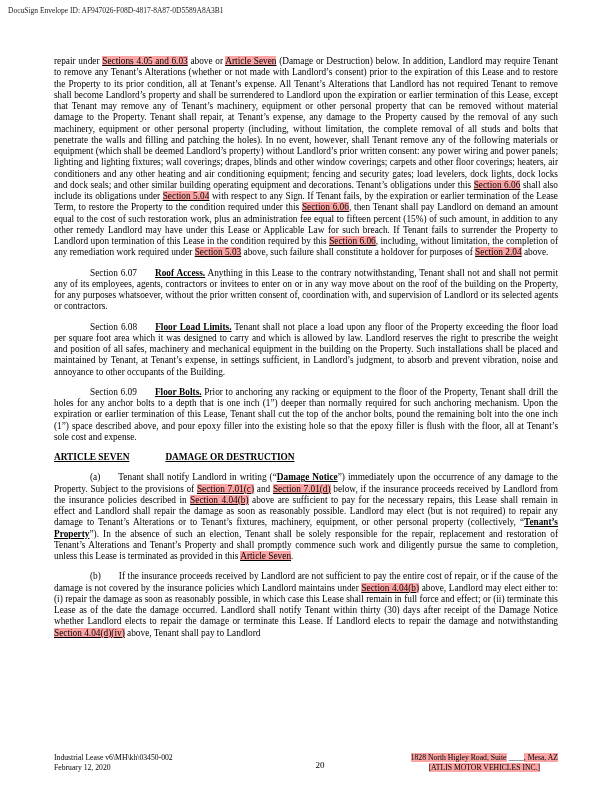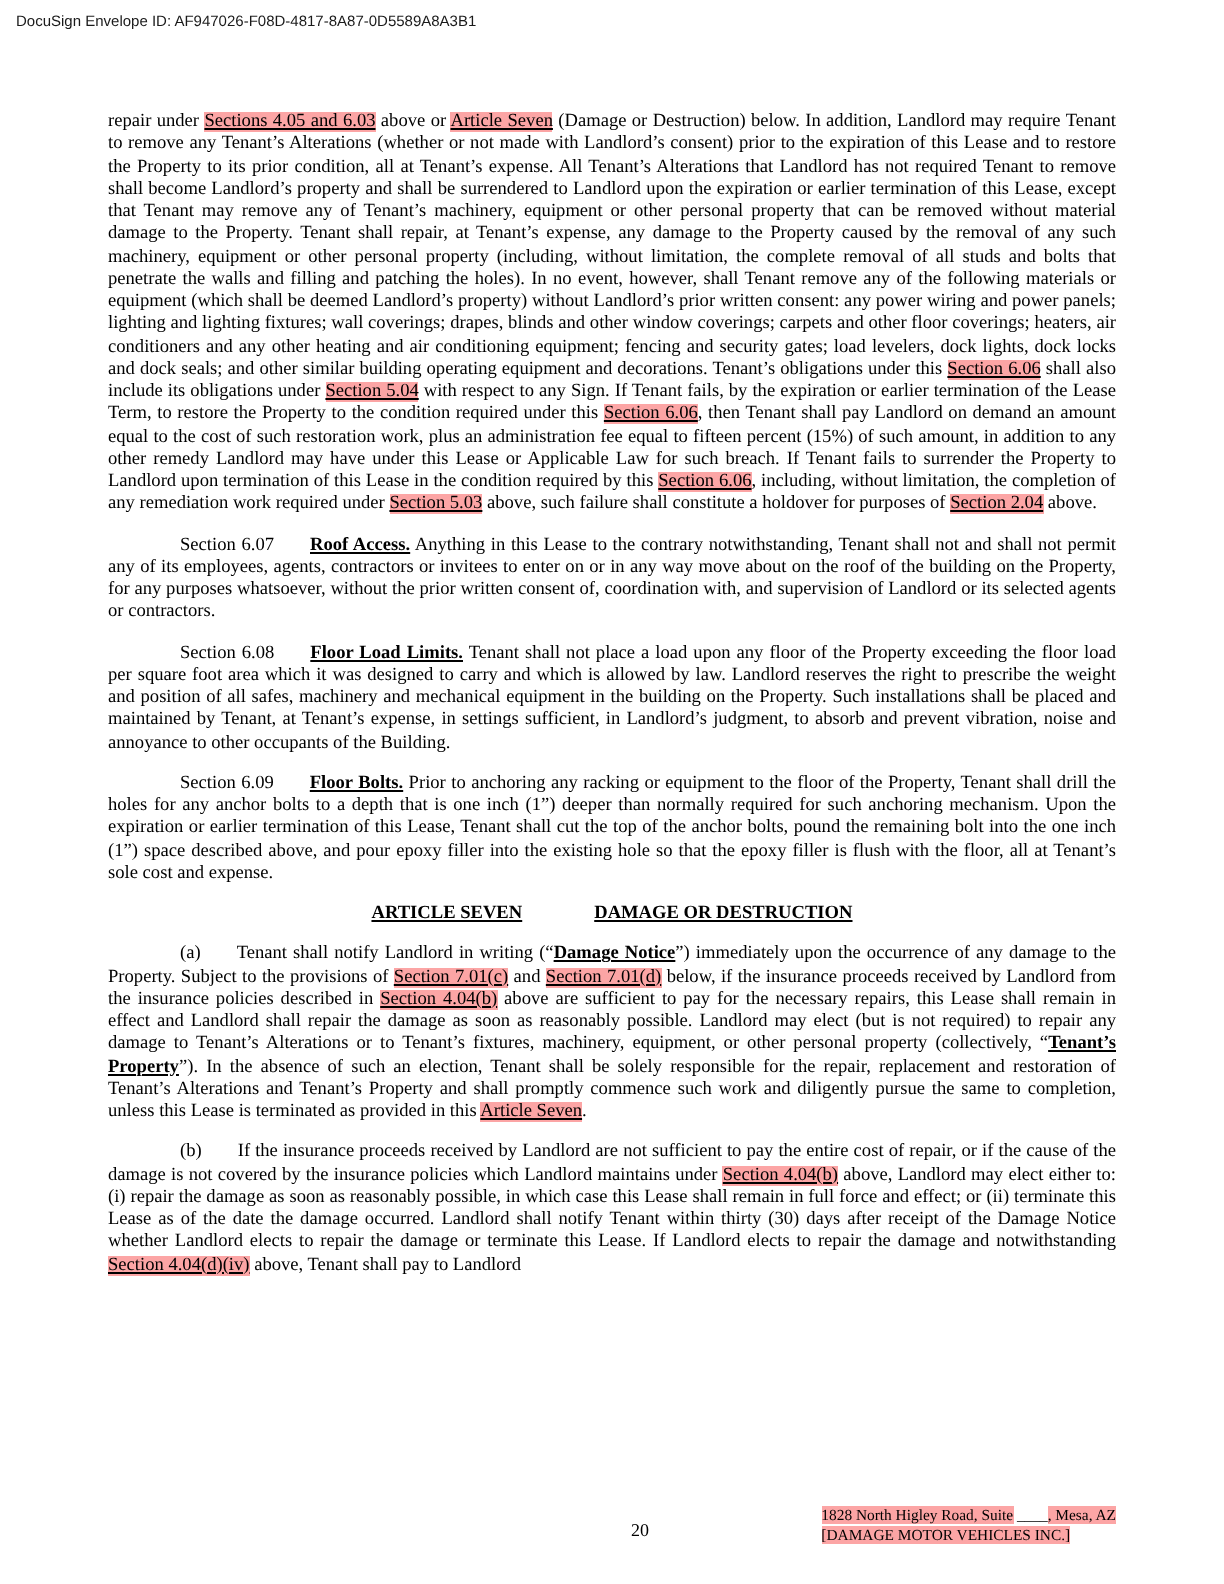--- a/index.html
+++ b/index.html
@@ -3,41 +3,41 @@
 <meta charset="utf-8">
 <style>
   html,body { margin:0; padding:0; background:#ffffff; }
   .page {
     width:612px; height:792px; position:relative; background:#ffffff;
     outline:1px solid #b9b9b9; margin:0 auto; overflow:hidden;
     font-family:"Liberation Serif", serif; color:#000;
   }
   .docusign {
     position:absolute; top:6px; left:8px;
-    font-family:Liberation Sans, sans-serif; font-size:7.5px; color:#1a1a1a;
+    font-family:Liberation Serif, serif; font-size:7.5px; color:#1a1a1a;
   }
   .doc-body {
     position:absolute; top:56px; left:54px; width:504px;
     font-size:9.3px; line-height:11.25px;
   }
   .para { text-align:justify; margin:0 0 9px 0; }
   .para.indent { text-indent:36px; }
-  .para.heading { text-align:center; }
+  .para.heading { text-align:left; }
   .tab { display:inline-block; width:18px; }
   .tab.w2 { width:36px; }
   .b { font-weight:bold;text-decoration:underline; }
   .u { text-decoration:underline; }
   .hl { background:#fca5a5; }
   .footer-left {
     position:absolute; left:54px; bottom:20px;
     font-size:7.7px; line-height:9.5px;
   }
   .footer-right {
     position:absolute; right:54px; bottom:20px;
-    font-size:7.7px; line-height:9.5px; text-align:left;
+    font-size:7.7px; line-height:9.5px; text-align:center;
   }
   .page-number {
     position:absolute; bottom:22px; left:0; right:0;
     text-align:center; font-size:9px;margin-left:28px;
   }
 </style>
 </head>
 <body>
 
 <div class="page">
@@ -46,20 +46,24 @@
   <div class="doc-body">
       <div class="para"><span>repair under </span><span class="u hl">Sections 4.05 and 6.03</span><span> above or </span><span class="u hl">Article Seven</span><span> (Damage or Destruction) below.  In addition, Landlord may require Tenant to remove any Tenant’s Alterations (whether or not made with Landlord’s consent) prior to the expiration of this Lease and to restore the Property to its prior condition, all at Tenant’s expense.  All Tenant’s Alterations that Landlord has not required Tenant to remove shall become Landlord’s property and shall be surrendered to Landlord upon the expiration or earlier termination of this Lease, except that Tenant may remove any of Tenant’s machinery, equipment or other personal property that can be removed without material damage to the Property.  Tenant shall repair, at Tenant’s expense, any damage to the Property caused by the removal of any such machinery, equipment or other personal property (including, without limitation, the complete removal of all studs and bolts that penetrate the walls and filling and patching the holes).  In no event, however, shall Tenant remove any of the following materials or equipment (which shall be deemed Landlord’s property) without Landlord’s prior written consent: any power wiring and power panels; lighting and lighting fixtures; wall coverings; drapes, blinds and other window coverings; carpets and other floor coverings; heaters, air conditioners and any other heating and air conditioning equipment; fencing and security gates; load levelers, dock lights, dock locks and dock seals; and other similar building operating equipment and decorations.  Tenant’s obligations under this </span><span class="u hl">Section 6.06</span><span> shall also include its obligations under </span><span class="u hl">Section 5.04</span><span> with respect to any Sign.  If Tenant fails, by the expiration or earlier termination of the Lease Term, to restore the Property to the condition required under this </span><span class="u hl">Section 6.06</span><span>, then Tenant shall pay Landlord on demand an amount equal to the cost of such restoration work, plus an administration fee equal to fifteen percent (15%) of such amount, in addition to any other remedy Landlord may have under this Lease or Applicable Law for such breach. If Tenant fails to surrender the Property to Landlord upon termination of this Lease in the condition required by this </span><span class="u hl">Section 6.06</span><span>, including, without limitation, the completion of any remediation work required under </span><span class="u hl">Section 5.03</span><span> above, such failure shall constitute a holdover for purposes of </span><span class="u hl">Section 2.04</span><span> above.</span></div>
       <div class="para indent"><span>Section 6.07</span><span class="tab"></span><span class="b">Roof Access.</span><span>  Anything in this Lease to the contrary notwithstanding, Tenant shall not and shall not permit any of its employees, agents, contractors or invitees to enter on or in any way move about on the roof of the building on the Property, for any purposes whatsoever, without the prior written consent of, coordination with, and supervision of Landlord or its selected agents or contractors.</span></div>
       <div class="para indent"><span>Section 6.08</span><span class="tab"></span><span class="b">Floor Load Limits.</span><span>  Tenant shall not place a load upon any floor of the Property exceeding the floor load per square foot area which it was designed to carry and which is allowed by law.  Landlord reserves the right to prescribe the weight and position of all safes, machinery and mechanical equipment in the building on the Property.  Such installations shall be placed and maintained by Tenant, at Tenant’s expense, in settings sufficient, in Landlord’s judgment, to absorb and prevent vibration, noise and annoyance to other occupants of the Building.</span></div>
       <div class="para indent"><span>Section 6.09</span><span class="tab"></span><span class="b">Floor Bolts.</span><span>  Prior to anchoring any racking or equipment to the floor of the Property, Tenant shall drill the holes for any anchor bolts to a depth that is one inch (1”) deeper than normally required for such anchoring mechanism.  Upon the expiration or earlier termination of this Lease, Tenant shall cut the top of the anchor bolts, pound the remaining bolt into the one inch (1”) space described above, and pour epoxy filler into the existing hole so that the epoxy filler is flush with the floor, all at Tenant’s sole cost and expense.</span></div>
       <div class="para heading"><span class="b">ARTICLE SEVEN</span><span class="tab w2"></span><span class="b">DAMAGE OR DESTRUCTION</span></div>
       <div class="para indent"><span>(a)</span><span class="tab"></span><span>Tenant shall notify Landlord in writing (“</span><span class="b">Damage Notice</span><span>”) immediately upon the occurrence of any damage to the Property.  Subject to the provisions of </span><span class="u hl">Section 7.01(c)</span><span> and </span><span class="u hl">Section 7.01(d)</span><span> below, if the insurance proceeds received by Landlord from the insurance policies described in </span><span class="u hl">Section 4.04(b)</span><span> above are sufficient to pay for the necessary repairs, this Lease shall remain in effect and Landlord shall repair the damage as soon as reasonably possible.  Landlord may elect (but is not required) to repair any damage to Tenant’s Alterations or to Tenant’s fixtures, machinery, equipment, or other personal property (collectively, “</span><span class="b">Tenant’s Property</span><span>”).  In the absence of such an election, Tenant shall be solely responsible for the repair, replacement and restoration of Tenant’s Alterations and Tenant’s Property and shall promptly commence such work and diligently pursue the same to completion, unless this Lease is terminated as provided in this </span><span class="u hl">Article Seven</span><span>.</span></div>
       <div class="para indent"><span>(b)</span><span class="tab"></span><span>If the insurance proceeds received by Landlord are not sufficient to pay the entire cost of repair, or if the cause of the damage is not covered by the insurance policies which Landlord maintains under </span><span class="u hl">Section 4.04(b)</span><span> above, Landlord may elect either to:  (i) repair the damage as soon as reasonably possible, in which case this Lease shall remain in full force and effect; or (ii) terminate this Lease as of the date the damage occurred.  Landlord shall notify Tenant within thirty (30) days after receipt of the Damage Notice whether Landlord elects to repair the damage or terminate this Lease.  If Landlord elects to repair the damage and notwithstanding </span><span class="u hl">Section 4.04(d)(iv)</span><span> above, Tenant shall pay to Landlord</span></div>
     </div>
 
+  <div class="footer-left">
+    <div>Industrial Lease v6\MH\kh\03450-002</div>
+    <div>February 12, 2020</div>
+  </div>
 
   <div class="footer-right">
     <div><span class="hl">1828 North Higley Road, Suite</span><span> ____</span><span class="hl">, Mesa, AZ</span></div>
-    <div><span class="hl">[DAMAGE MOTOR VEHICLES INC.]</span></div>
+    <div><span class="hl">[ATLIS MOTOR VEHICLES INC.]</span></div>
   </div>
 
   <div class="page-number">20</div>
 </div>
 
 </body></html>

